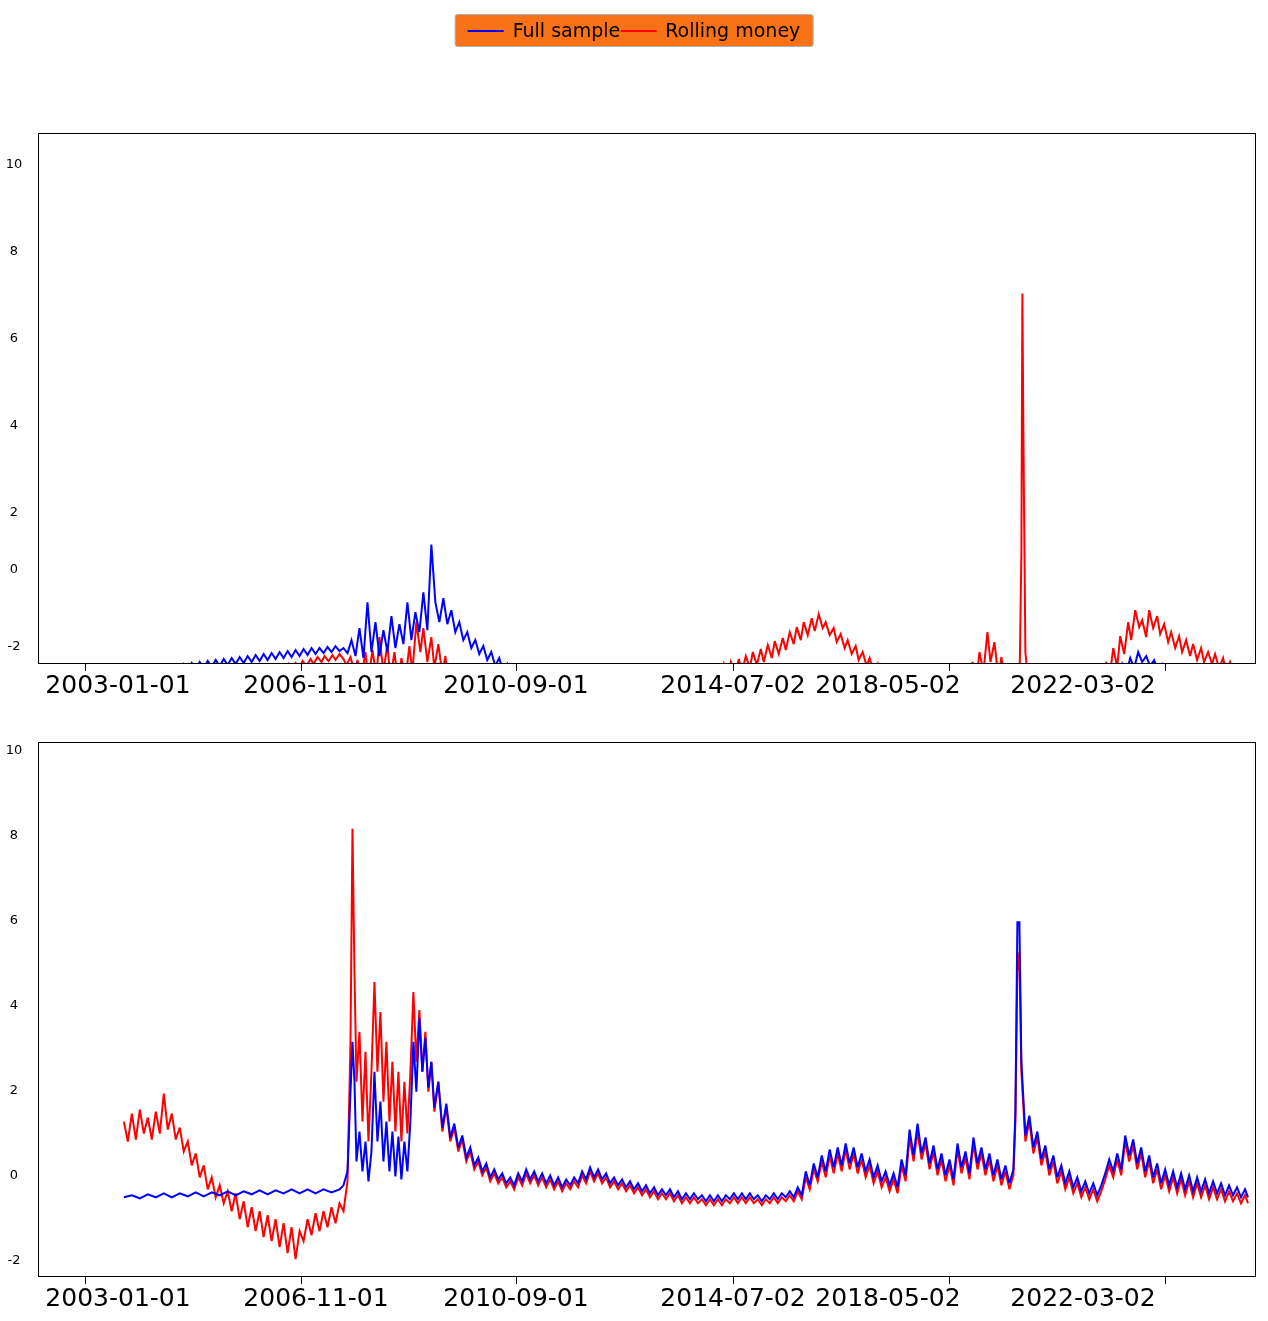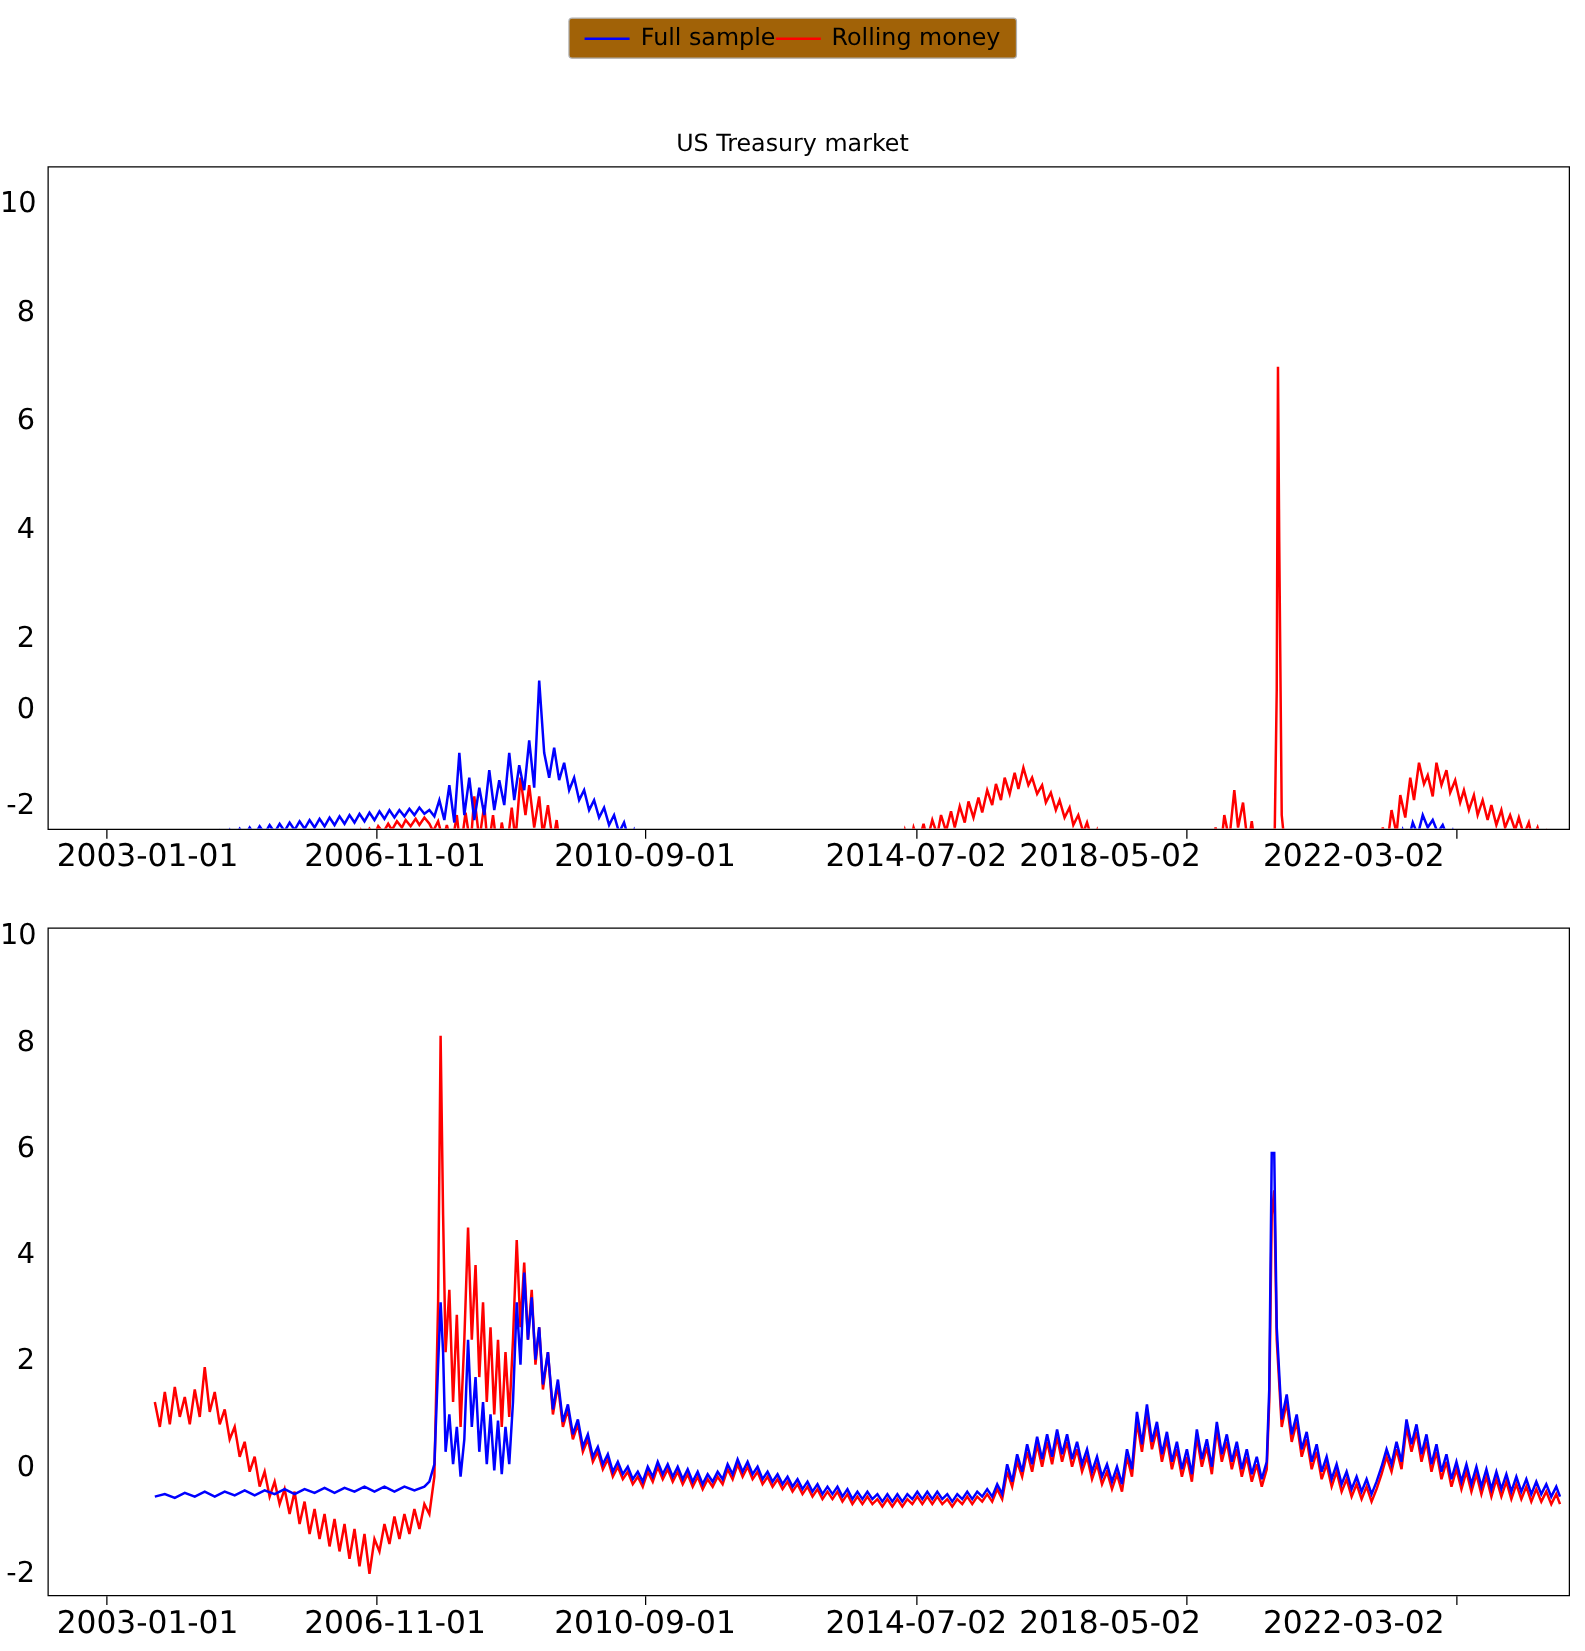--- a/index.html
+++ b/index.html
@@ -22,21 +22,21 @@
   }
 
   
   .legend {
     position: absolute;
     left: 50%;
     transform: translateX(-50%);
     top: 14px;
     border: 1px solid #b0b0b0;
     border-radius: 3px;
-    background: #a16207;
+    background: #f97316;
     padding: 6px 12px;
     display: flex;
     align-items: center;
     box-sizing: border-box;
   }
   .legend-entry {
     display: flex;
     align-items: center;
     gap: 9px;
   }
@@ -68,22 +68,22 @@
     background: #ffffff;
     overflow: hidden;
   }
   .axes svg {
     display: block;
     width: 100%;
     height: 100%;
   }
   .ytick-label {
     position: absolute;
-    text-align: right;
-    font-size: 23px;
+    text-align: center;
+    font-size: 13px;
     line-height: 19px;
     transform: translateY(-50%);
   }
   .xtick-label {
     position: absolute;
     text-align: center;
     font-size: 25px;
     line-height: 19px;
     white-space: nowrap;
     transform: translateX(-50%);
@@ -102,21 +102,20 @@
     <div class="legend-entry">
       <span class="legend-swatch" style="border-top-color:#0000FF"></span>
       <span class="legend-label">Full sample</span>
     </div>
     <div class="legend-entry">
       <span class="legend-swatch" style="border-top-color:#FF0000"></span>
       <span class="legend-label">Rolling money</span>
     </div>
   </div>
 
-  <div class="panel-title" style="top:104px;">US Treasury market</div>
 
   <div class="ytick-label" style="left:0px; width:28px; top:163px;">10</div>
   <div class="ytick-label" style="left:0px; width:28px; top:250px;">8</div>
   <div class="ytick-label" style="left:0px; width:28px; top:337px;">6</div>
   <div class="ytick-label" style="left:0px; width:28px; top:424px;">4</div>
   <div class="ytick-label" style="left:0px; width:28px; top:511px;">2</div>
   <div class="ytick-label" style="left:0px; width:28px; top:568px;">0</div>
   <div class="ytick-label" style="left:0px; width:28px; top:645px;">-2</div>
 
   <div class="axes" style="left:38px; top:133px; width:1218px; height:531px;">

